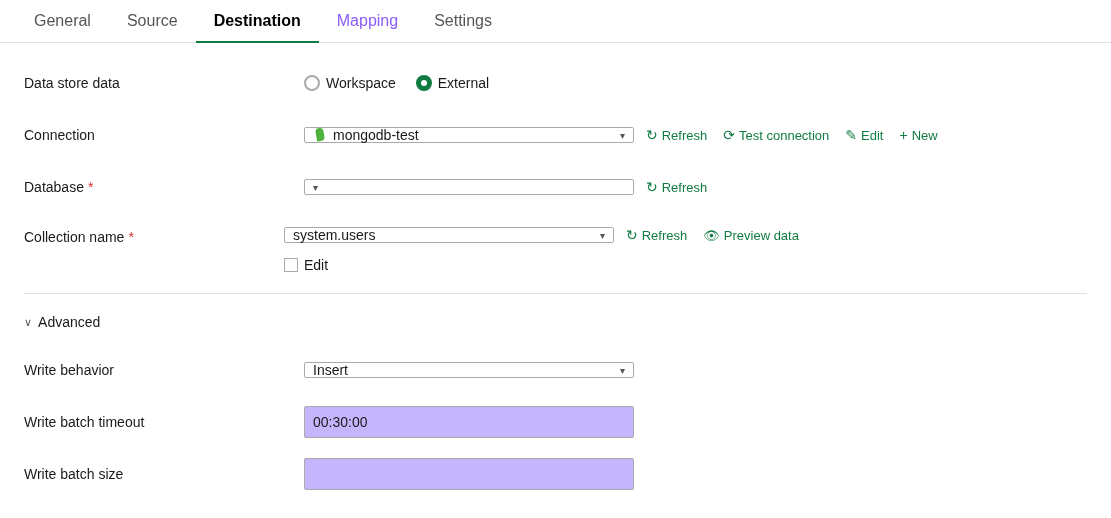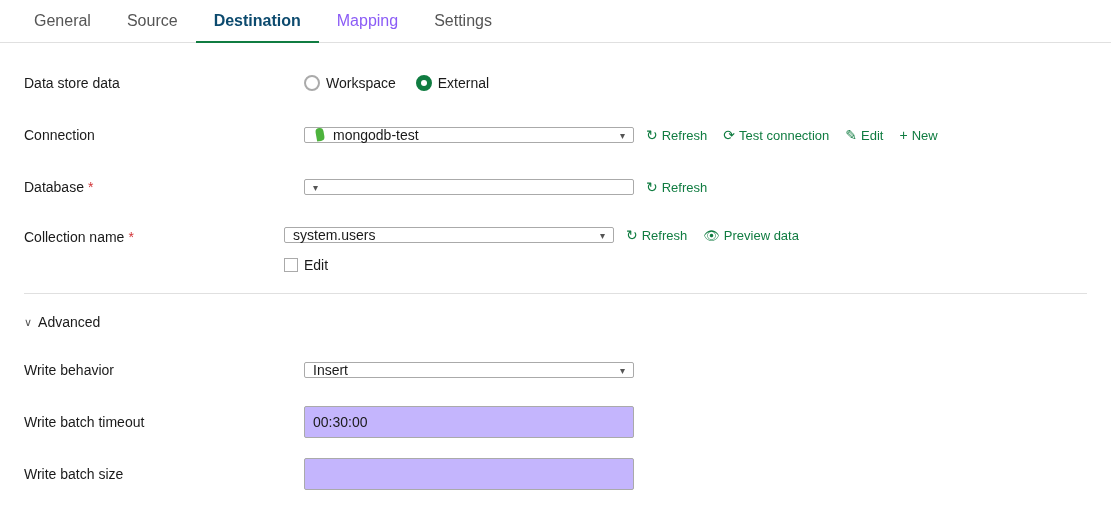--- a/index.html
+++ b/index.html
@@ -20,21 +20,21 @@
     }
     .tab {
       padding: 12px 18px;
       cursor: pointer;
       color: #555;
       font-size: 16px;
       position: relative;
       white-space: nowrap;
     }
     .tab.active {
-      color: #0c4a6e;
+      color: #000000;
       font-weight: 600;
     }
     .tab.active::after {
       content: '';
       position: absolute;
       bottom: -1px;
       left: 0;
       right: 0;
       height: 2px;
       background: #107c41;

